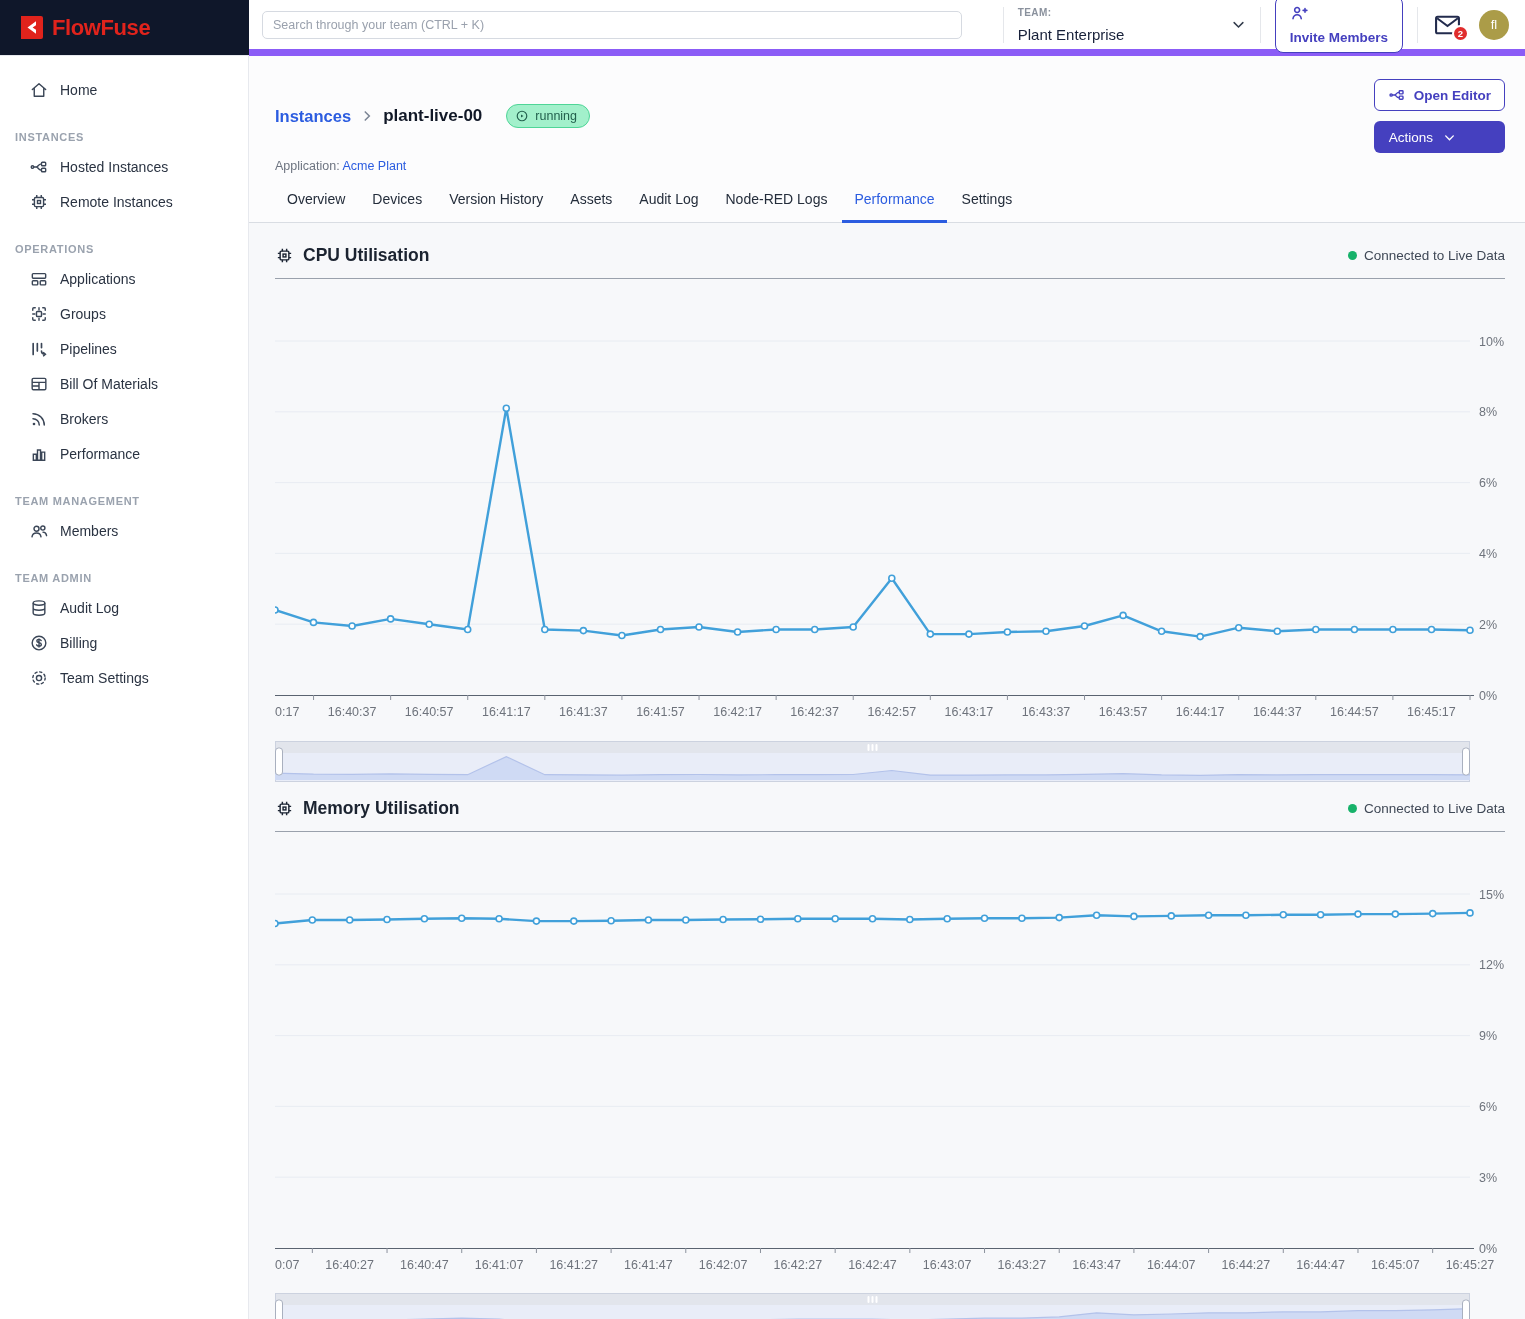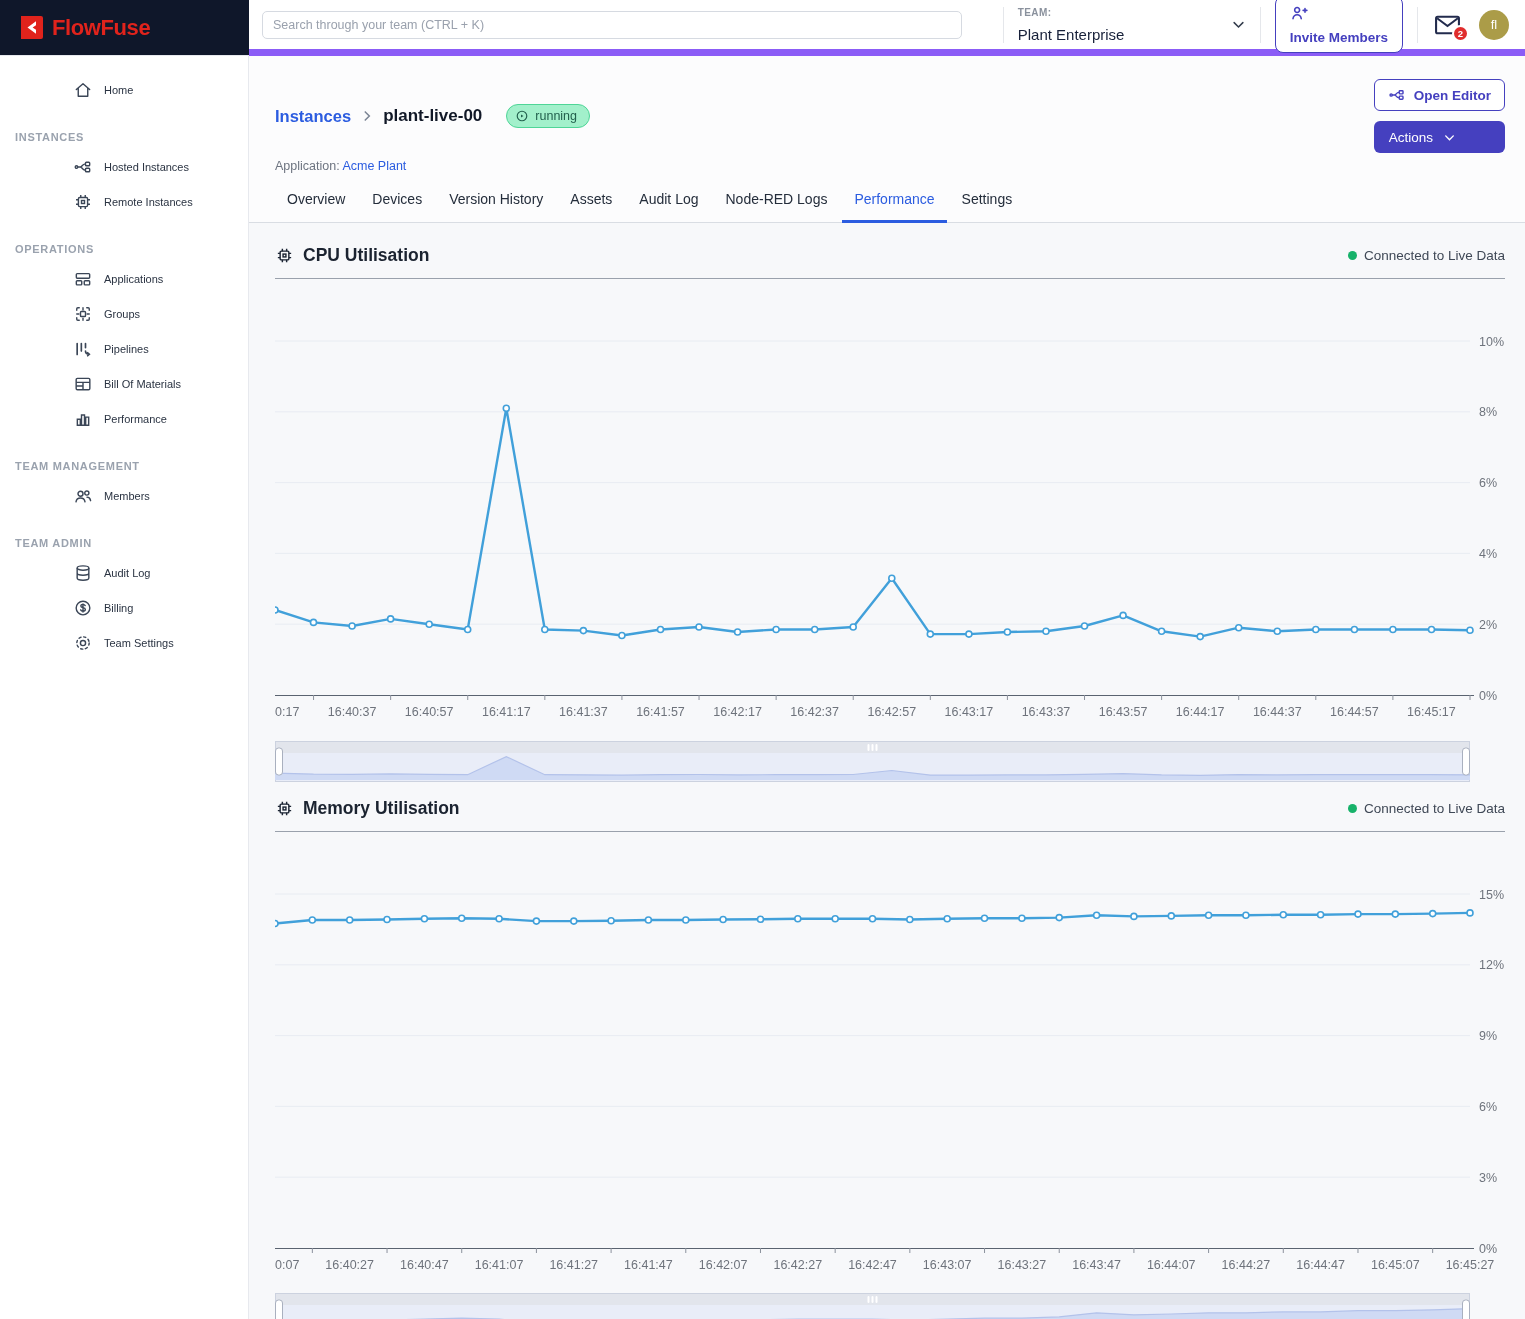--- a/index.html
+++ b/index.html
@@ -18,21 +18,21 @@
   .team-select { width:228px; display:flex; align-items:center; justify-content:space-between; cursor:pointer; }
   .team-label { font-size:10px; color:#8a919d; letter-spacing:0.4px; font-weight:700; }
   .team-name { font-size:15px; color:#18213a; margin-top:8px; }
   .btn-outline { display:flex; align-items:flex-start; gap:8px; border:1.7px solid #4540bf; background:#fff; color:#4540bf; font-weight:700; font-size:13.5px; border-radius:8px; padding:7px 14px; cursor:pointer; font-family:"Liberation Sans",sans-serif;flex-direction:column; }
   .mailwrap { position:relative; margin:0 18px 0 2px; cursor:pointer; }
   .mail-badge { position:absolute; right:-8px; bottom:-5px; width:17px; height:17px; background:#e02d2d; border:2px solid #fff; border-radius:50%; color:#fff; font-size:9.5px; font-weight:700; display:flex; align-items:center; justify-content:center; }
   .avatar { width:30px; height:30px; border-radius:50%; background:#ab9c48; color:#fff; font-size:13px; display:flex; align-items:center; justify-content:center; cursor:pointer; }
 
   
   .sidebar { border-right:1px solid #e7e9ee; background:#fff; padding-top:16px; }
-  .side-item { height:35px; display:flex; align-items:center; gap:11px; padding-left:28px; font-size:11px; color:#2a3342; cursor:pointer;margin-left:44px; }
+  .side-item { height:35px; display:flex; align-items:center; gap:11px; padding-left:28px; font-size:14px; color:#2a3342; cursor:pointer; }
   .side-item .ic { width:21px; display:flex; justify-content:center; }
   .side-heading { margin:24px 0 6px 15px; font-size:11px; font-weight:700; color:#9aa2ae; letter-spacing:0.7px; }
 
   
   .main { background:#f7f8fa; overflow:hidden; }
   .page-head { background:#fcfcfd; padding:23px 20px 0 26px; }
   .crumb-row { display:flex; align-items:center; }
   .crumb-link { color:#2b5ce0; font-weight:700; font-size:16.5px; text-decoration:none; cursor:pointer; }
   .crumb-cur { color:#111827; font-weight:700; font-size:17px; margin-left:9px; }
   .crumb-sep { margin-left:9px; display:flex; }
@@ -175,20 +175,29 @@
       <span>Pipelines</span>
     </div>
     <div class="side-item">
       <span class="ic">
           <svg width="20" height="20" viewBox="0 0 24 24" fill="none" stroke="#3b4657" stroke-width="1.7">
             <rect x="3.8" y="5.2" width="16.4" height="13.6" rx="1.5"></rect>
             <path d="M3.8 10h16.4M12 10v8.8M3.8 14.4H12"></path>
           </svg>
         </span>
       <span>Bill Of Materials</span>
+    </div>
+    <div class="side-item">
+      <span class="ic">
+          <svg width="20" height="20" viewBox="0 0 24 24" fill="none" stroke="#3b4657" stroke-width="1.8" stroke-linecap="round">
+            <circle cx="6" cy="18" r="1.6" fill="#3b4657" stroke="none"></circle>
+            <path d="M4.8 11.7a7.5 7.5 0 017.5 7.5M4.8 5.7a13.5 13.5 0 0113.5 13.5"></path>
+          </svg>
+        </span>
+      <span>Brokers</span>
     </div>
     <div class="side-item">
       <span class="ic">
           <svg width="20" height="20" viewBox="0 0 24 24" fill="none" stroke="#3b4657" stroke-width="1.7">
             <path d="M5.2 12.2h3.6v7.3H5.2zM10.2 7.2h3.6v12.3h-3.6zM15.2 9.7h3.6v9.8h-3.6z"></path>
           </svg>
         </span>
       <span>Performance</span>
     </div>
 

